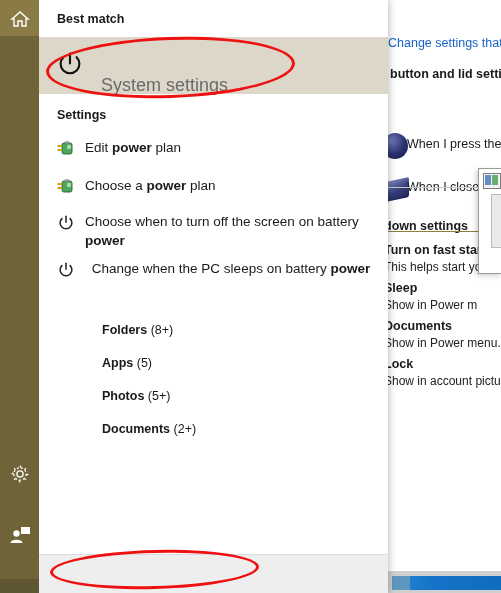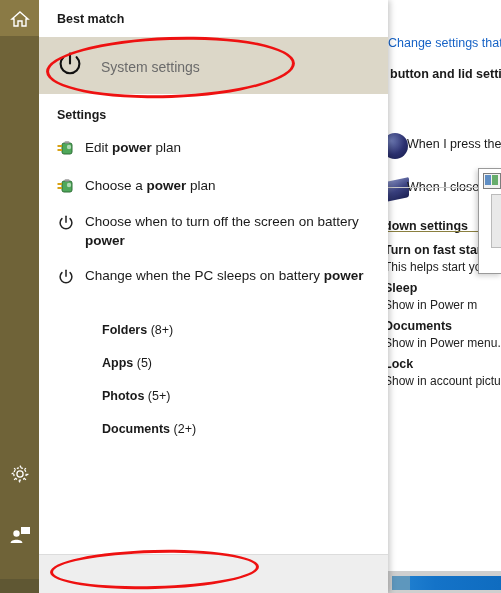--- a/index.html
+++ b/index.html
@@ -56,21 +56,21 @@
 
   #results{position:absolute;left:39px;top:0;width:349px;height:554px;background:#ffffff;overflow:hidden;}
 
   .section-title{position:absolute;left:18px;font-size:12.5px;font-weight:bold;color:#1a1a1a;}
 
   
   #best-row{position:absolute;left:39px;top:37px;width:349px;height:57px;background:#dcd7c8;}
   #best-icon{position:absolute;left:54px;top:49px;width:32px;height:32px;}
   #best-title{position:absolute;left:101px;top:49px;font-size:14.5px;color:#101010;white-space:nowrap;}
   #best-title b{font-weight:bold;}
-  #best-sub{position:absolute;left:101px;top:59px;font-size:14px;color:#6b6b6b;}
+  #best-sub{position:absolute;left:101px;top:75px;font-size:18px;color:#6b6b6b;}
 
   .res-item{position:absolute;left:39px;width:349px;cursor:default;}
   .res-ico{position:absolute;left:17px;top:1px;width:20px;height:20px;}
   .res-label{position:absolute;left:46px;top:0px;font-size:13.5px;color:#1a1a1a;line-height:19px;width:292px;}
   .res-label b{font-weight:bold;}
 
   .cat-row{position:absolute;left:57px;font-size:12.5px;color:#1a1a1a;padding-left:45px;}
   .cat-row b{font-weight:bold;}
 
   
@@ -211,21 +211,21 @@
   <div class="res-item" style="top:212px;height:42px;">
     <span class="res-ico">
       <svg width="20" height="20" viewBox="0 0 20 20">
         <path d="M10 3.2 L10 9.2" stroke="#222" stroke-width="1.5" stroke-linecap="round" fill="none"></path>
         <path d="M5.9 5.6 A5.9 5.9 0 1 0 14.1 5.6" stroke="#222" stroke-width="1.5" fill="none" stroke-linecap="round"></path>
       </svg>
     </span>
     <span class="res-label"><span>Choose when to turn off the screen on battery </span><b>power</b></span>
   </div>
 
-  <div class="res-item" style="top:266px;height:42px;">
+  <div class="res-item" style="top:259px;height:42px;text-align:center;">
     <span class="res-ico">
       <svg width="20" height="20" viewBox="0 0 20 20">
         <path d="M10 3.2 L10 9.2" stroke="#222" stroke-width="1.5" stroke-linecap="round" fill="none"></path>
         <path d="M5.9 5.6 A5.9 5.9 0 1 0 14.1 5.6" stroke="#222" stroke-width="1.5" fill="none" stroke-linecap="round"></path>
       </svg>
     </span>
     <span class="res-label"><span>Change when the PC sleeps on battery </span><b>power</b></span>
   </div>
 
   <div class="cat-row" style="top:323px;">

